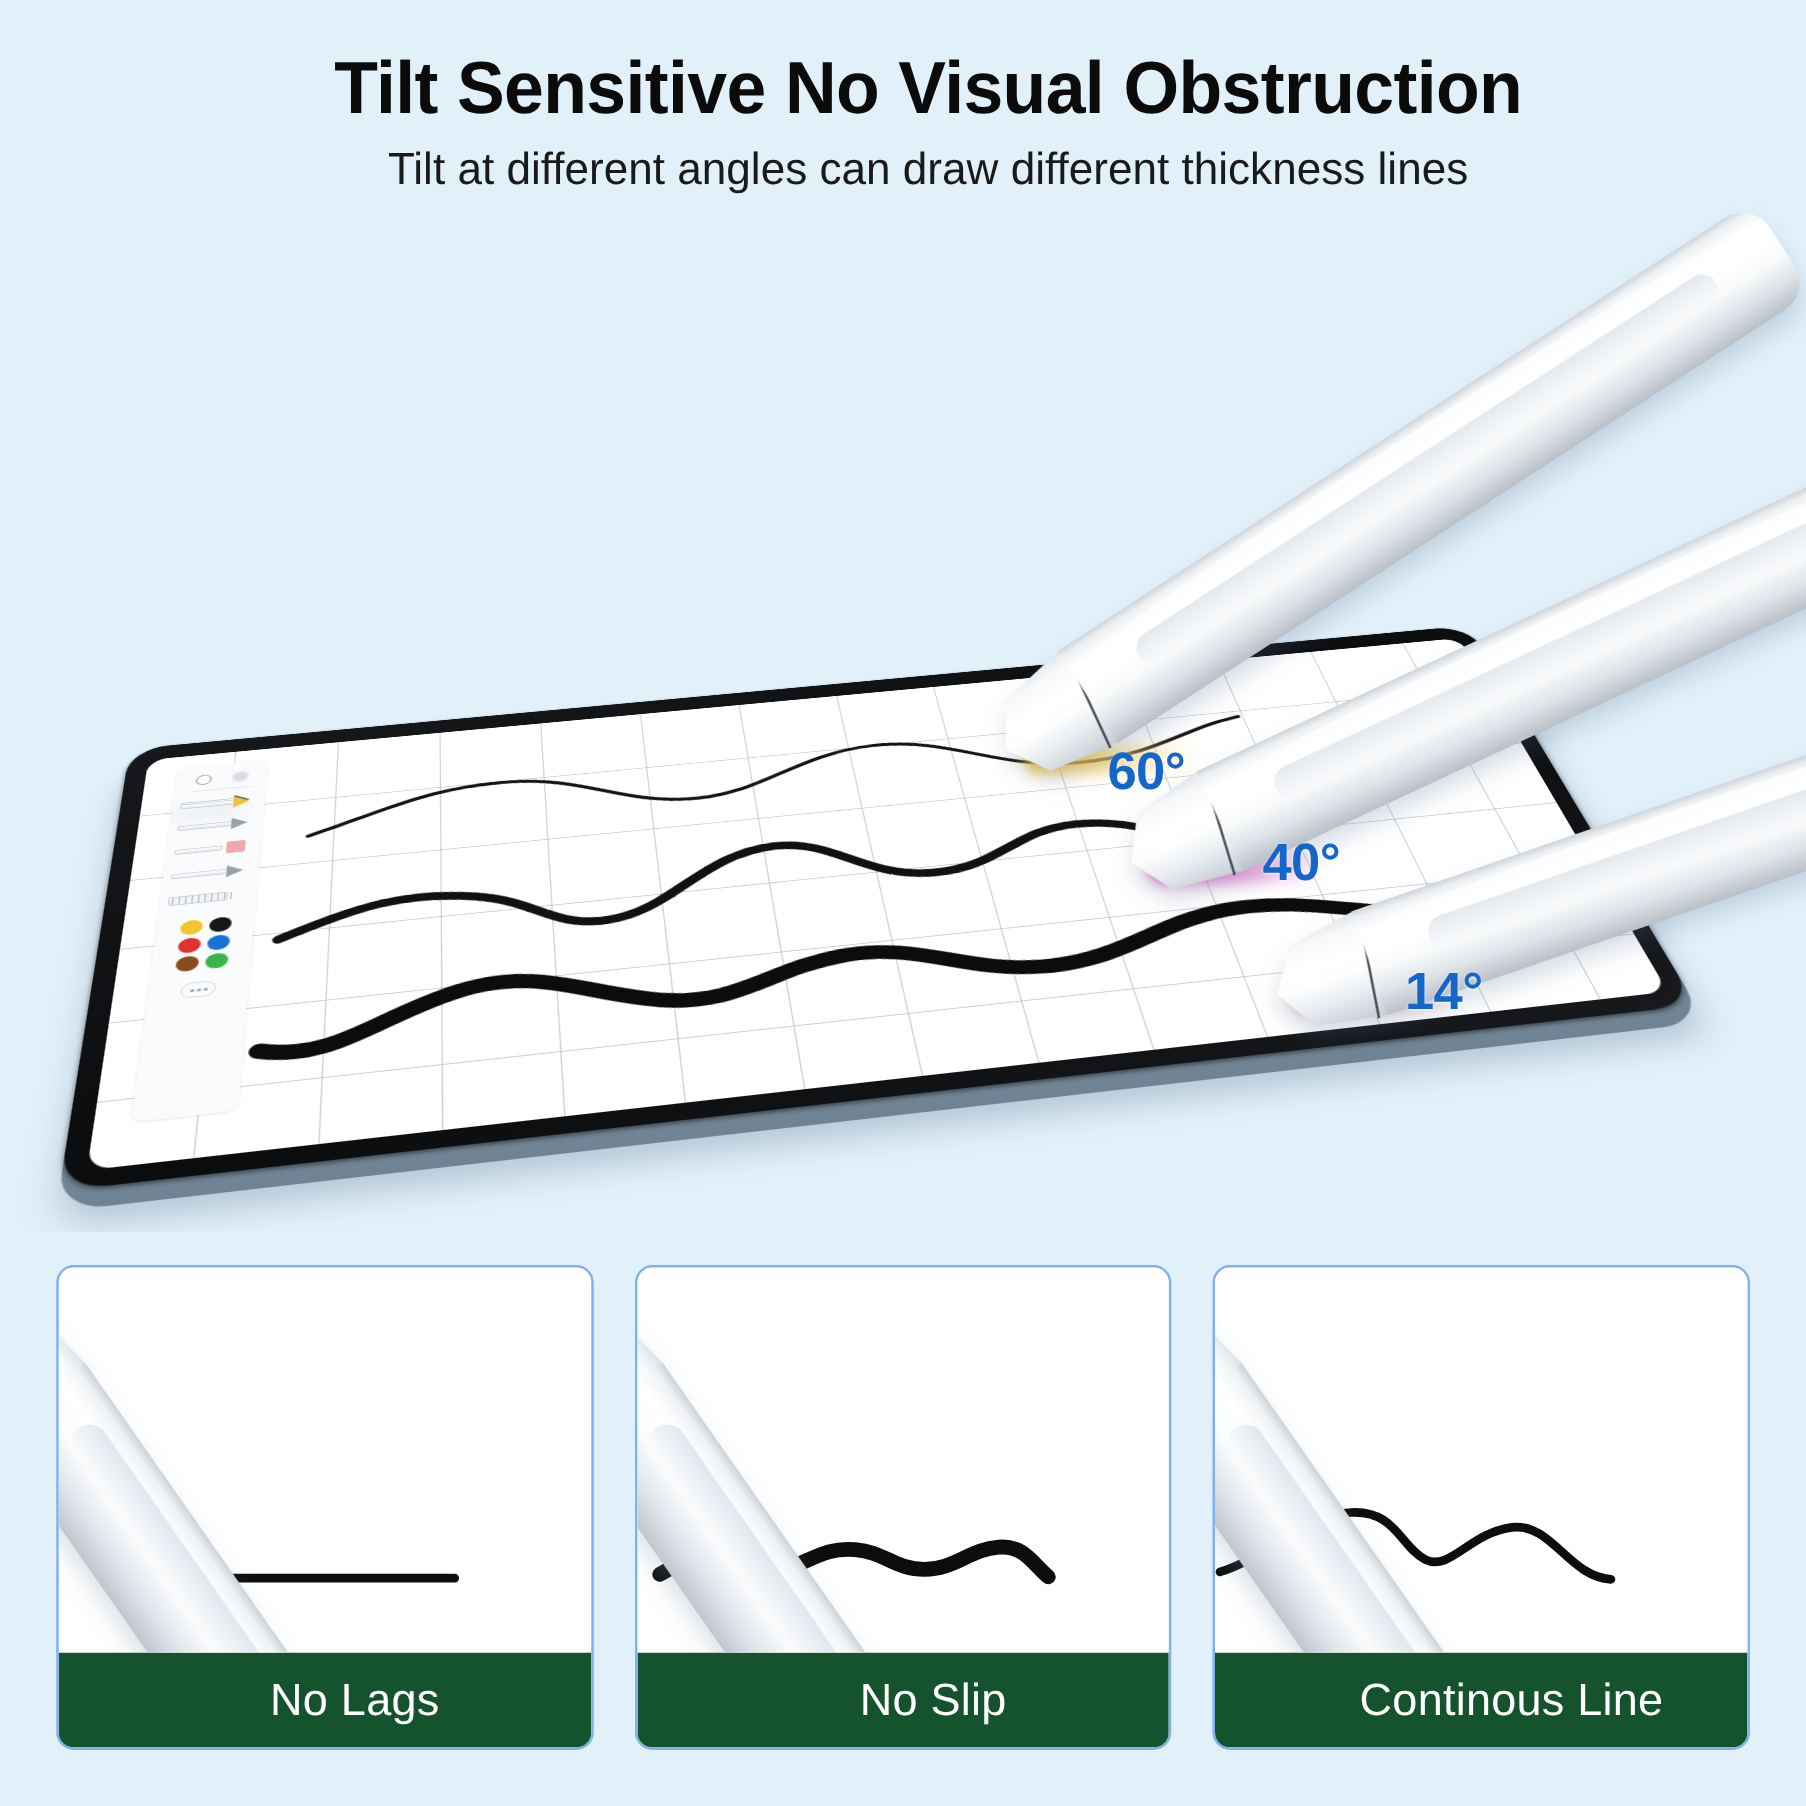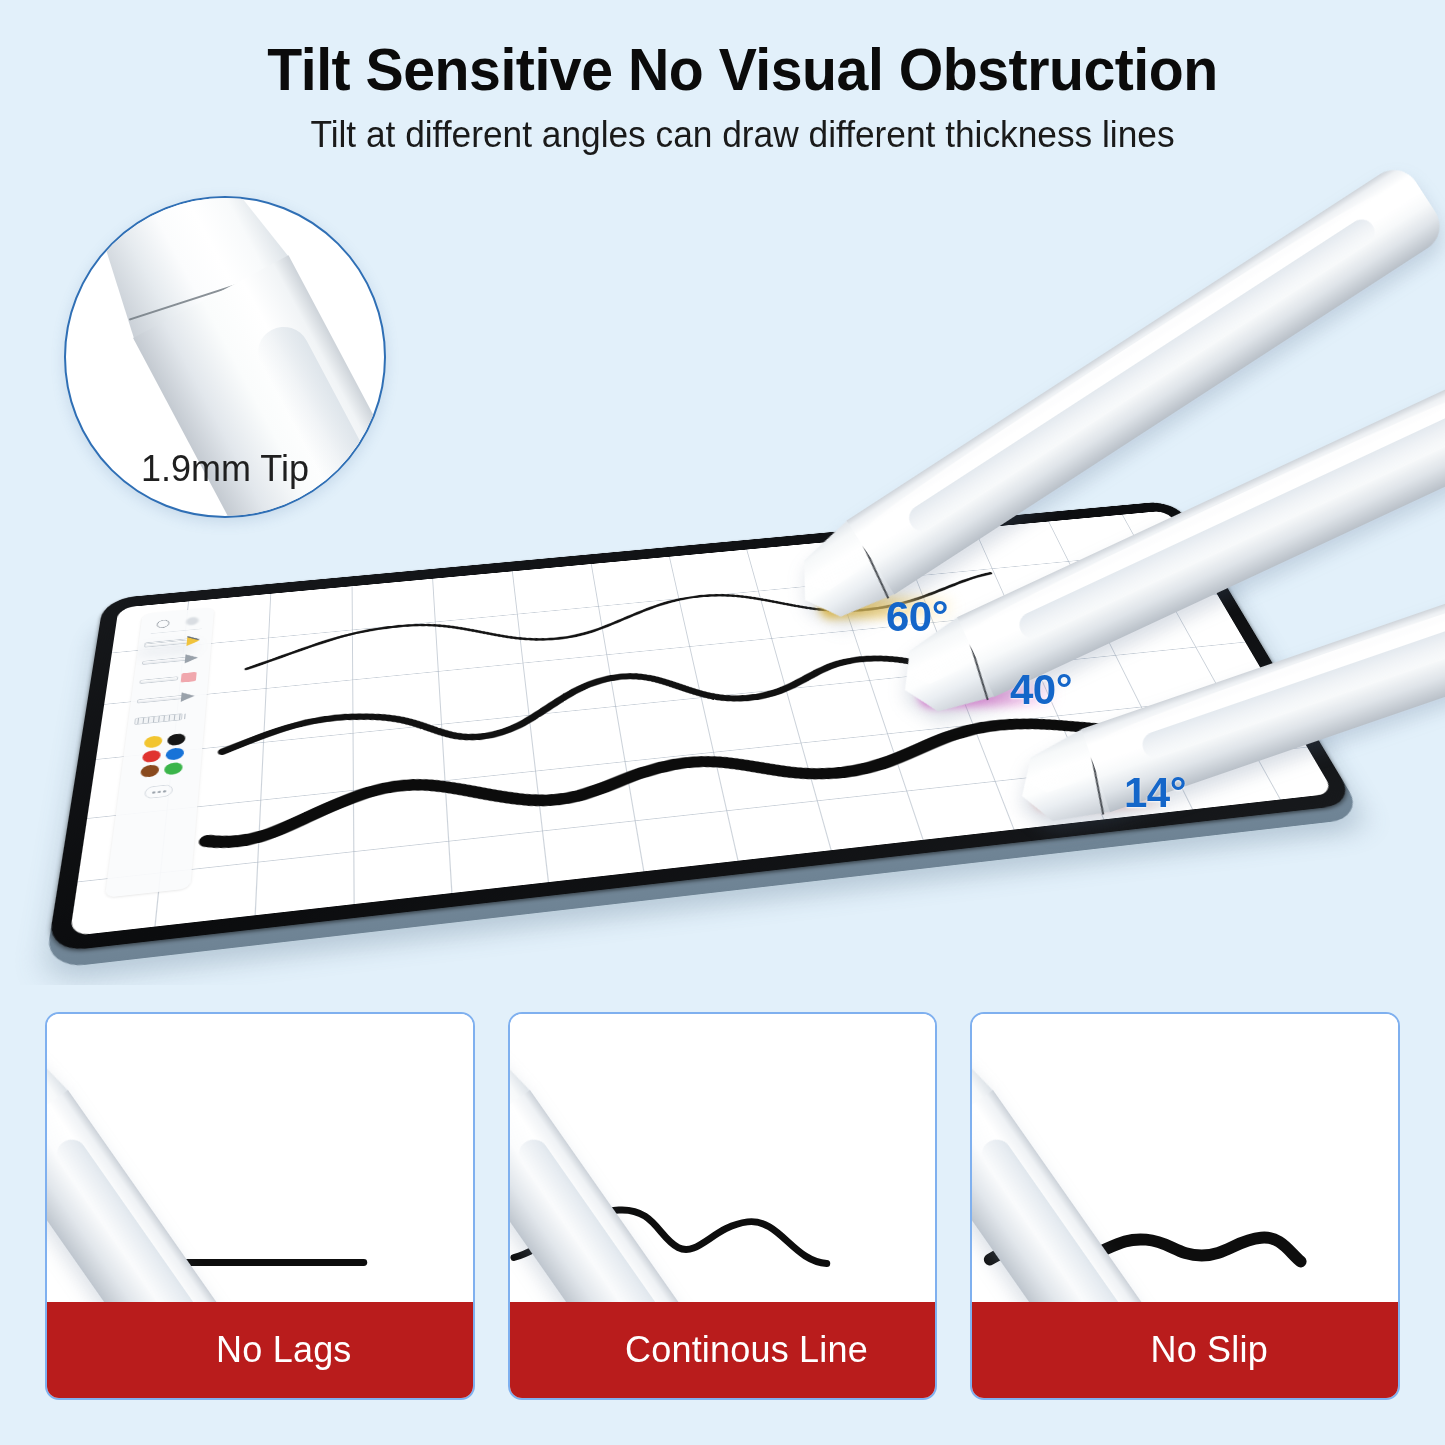--- a/index.html
+++ b/index.html
@@ -382,22 +382,22 @@
   .card-pencil .cp-ring {
     position: absolute; left: 84px; top: 1px; width: 2px; height: 98%;
     background: #555c63; opacity: .85; transform: skewX(-9deg);
   }
   .card-pencil .cp-cone {
     position: absolute; left: 0; top: 0; width: 88px; height: 100%;
     background: linear-gradient(180deg,#dbe1e7 0%, #f7f9fa 15%, #ffffff 35%, #fcfdfd 55%, #e7ebef 75%, #c8ced5 100%);
     clip-path: polygon(0% 50%, 28% 11%, 100% 0%, 100% 100%, 28% 89%);
   }
   .card-footer {
-    height: 96px;
-    background: #b91c1c;
+    height: 76px;
+    background: #14532d;
     display: flex;
     align-items: center;
     justify-content: center;
     color: #ffffff;
     font-size: 36px;
     letter-spacing: .2px;
     padding-left: 48px;
   }
 </style>
 </head>
@@ -498,29 +498,20 @@
       <span class="gloss"></span>
     </div>
     <div class="pencil" id="pencil-15">
       <span class="cone"></span>
       <span class="ring"></span>
       <span class="body"></span>
       <span class="flat"></span>
       <span class="gloss"></span>
     </div>
 
-    <div class="tip-circle">
-      <div class="zoom-pencil">
-        <span class="zp-cone"></span>
-        <span class="zp-ring"></span>
-        <span class="zp-body"></span>
-        <span class="zp-groove"></span>
-      </div>
-      <div class="tip-label">1.9mm Tip</div>
-    </div>
 
   </div>
 
   <div class="cards">
 
     <div class="card">
       <div class="card-canvas">
         <svg viewBox="0 0 430 290" preserveAspectRatio="none">
           <path fill="none" stroke="#0d0d0d" stroke-width="7" stroke-linecap="round" d="M54,251 L320,251"></path>
         </svg>
@@ -530,42 +521,42 @@
           <span class="cp-body"></span>
           <span class="cp-gloss"></span>
         </div>
       </div>
       <div class="card-footer">No Lags</div>
     </div>
 
     <div class="card">
       <div class="card-canvas">
         <svg viewBox="0 0 430 290" preserveAspectRatio="none">
+          <path fill="none" stroke="#0d0d0d" stroke-width="12" stroke-linecap="round" stroke-linejoin="round" d="M18,248 C38,236 52,232 72,240 C92,248 100,252 120,244 C142,236 152,226 176,228 C200,230 208,244 232,244 C256,244 268,228 292,226 C312,224 320,240 332,250"></path>
+        </svg>
+        <div class="card-pencil">
+          <span class="cp-cone"></span>
+          <span class="cp-ring"></span>
+          <span class="cp-body"></span>
+          <span class="cp-gloss"></span>
+        </div>
+      </div>
+      <div class="card-footer">No Slip</div>
+    </div>
+
+    <div class="card">
+      <div class="card-canvas">
+        <svg viewBox="0 0 430 290" preserveAspectRatio="none">
           <path fill="none" stroke="#0d0d0d" stroke-width="7" stroke-linecap="round" stroke-linejoin="round" d="M4,246 C40,236 68,200 110,198 C146,196 150,226 170,236 C190,246 206,214 240,210 C272,206 286,250 320,252"></path>
         </svg>
         <div class="card-pencil">
           <span class="cp-cone"></span>
           <span class="cp-ring"></span>
           <span class="cp-body"></span>
           <span class="cp-gloss"></span>
         </div>
       </div>
       <div class="card-footer">Continous Line</div>
     </div>
 
-    <div class="card">
-      <div class="card-canvas">
-        <svg viewBox="0 0 430 290" preserveAspectRatio="none">
-          <path fill="none" stroke="#0d0d0d" stroke-width="12" stroke-linecap="round" stroke-linejoin="round" d="M18,248 C38,236 52,232 72,240 C92,248 100,252 120,244 C142,236 152,226 176,228 C200,230 208,244 232,244 C256,244 268,228 292,226 C312,224 320,240 332,250"></path>
-        </svg>
-        <div class="card-pencil">
-          <span class="cp-cone"></span>
-          <span class="cp-ring"></span>
-          <span class="cp-body"></span>
-          <span class="cp-gloss"></span>
-        </div>
-      </div>
-      <div class="card-footer">No Slip</div>
-    </div>
-
   </div>
 
 </div>
 
 </body></html>

